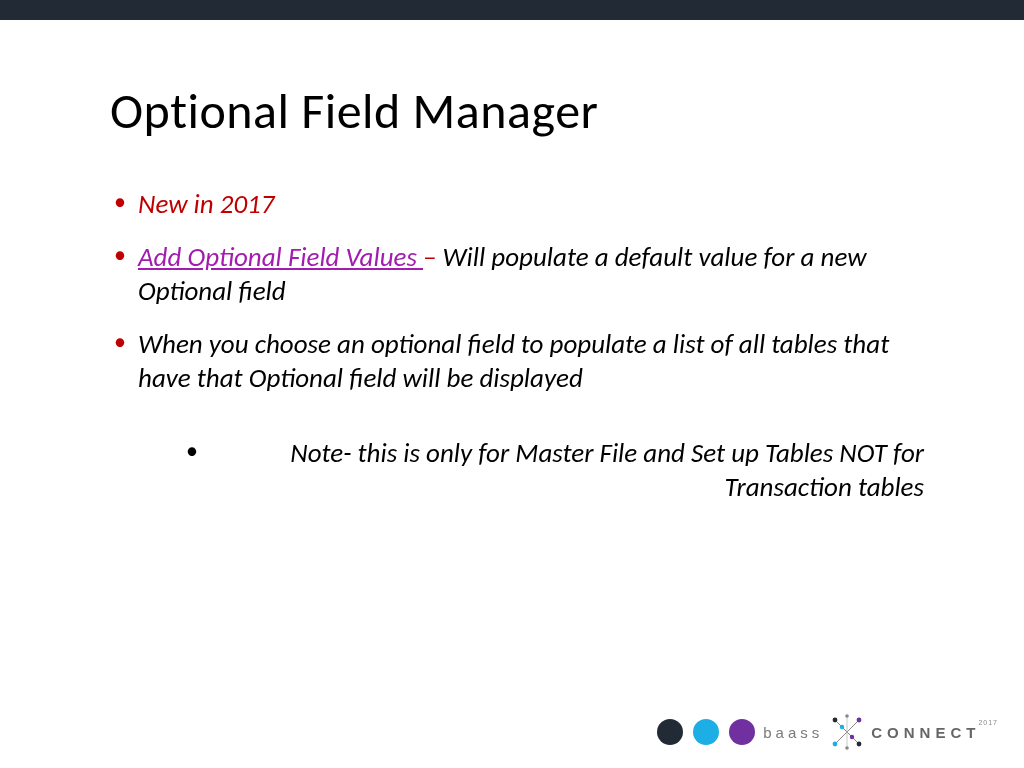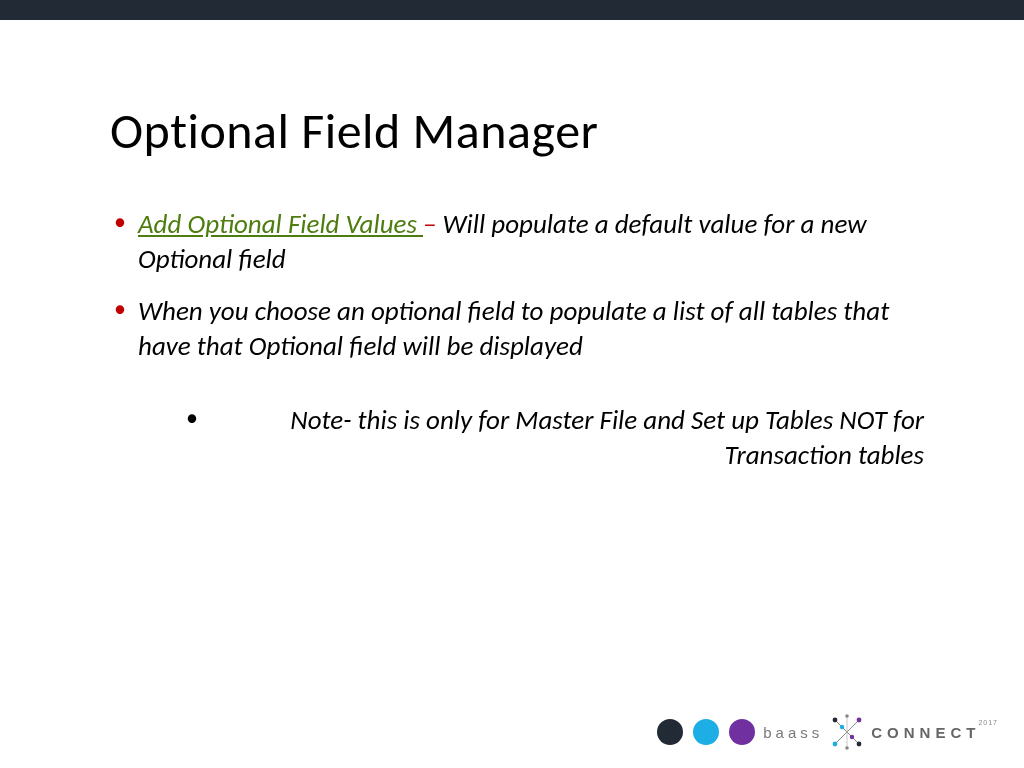--- a/index.html
+++ b/index.html
@@ -1,24 +1,24 @@
 <!DOCTYPE html>
 <html><head>
 <meta charset="utf-8">
 <style>
   * { margin: 0; padding: 0; box-sizing: border-box; }
   html, body { width: 1024px; height: 768px; background: #fff; font-family: "Segoe UI", "Calibri", Arial, sans-serif; overflow: hidden; }
   .topbar { width: 100%; height: 20px; background: #222a35; }
-  .slide { position: relative; width: 1024px; height: 748px; padding: 80px 100px 0 110px; }
+  .slide { position: relative; width: 1024px; height: 748px; padding: 60px 100px 0 110px; }
   .title { font-size: 50px; font-weight: 400; color: #000; letter-spacing: 0.5px; margin-bottom: 46px; }
   ul.main { list-style: none; }
   ul.main > li { position: relative; padding-left: 28px; font-style: italic; font-size: 27px; line-height: 1.28; color: #000; margin-bottom: 18px; }
   ul.main > li::before { content: "•"; position: absolute; left: 4px; top: 0; color: #c00000; font-style: normal; font-size: 24px; }
   .red { color: #c00000; }
-  .red-underline { color: #4d7c0f; text-decoration: underline; text-align: right; }
+  .red-underline { color: #a21caf; text-decoration: underline; text-align: right; }
   ul.sub { list-style: none; margin-top: 40px; margin-left: 44px; }
   ul.sub > li { position: relative; padding-left: 28px; font-style: italic; font-size: 27px; line-height: 1.28; color: #000; text-align: right; }
   ul.sub > li::before { content: "•"; position: absolute; left: 4px; top: 0; color: #000; font-style: normal; font-size: 24px; }
 
   .footer { position: absolute; bottom: 18px; right: 20px; display: flex; align-items: center; gap: 8px; text-align: right; }
   .dots { display: flex; gap: 10px; align-items: center; }
   .dot { width: 26px; height: 26px; border-radius: 50%; }
   .dot.dark { background: #222a35; }
   .dot.blue { background: #1caee4; }
   .dot.purple { background: #7030a0; }
@@ -32,20 +32,23 @@
 </head>
 <body>
 
 <div class="topbar"></div>
 
 <div class="slide">
 
   <h1 class="title">Optional Field Manager</h1>
 
   <ul class="main">
+    <li>
+      <span class="red">New in 2017</span>
+    </li>
     <li>
       <span class="red-underline">Add Optional Field Values </span><span class="red">–</span><span>  Will populate a default value for a new Optional field</span>
     </li>
     <li>
       <span>When you choose an optional field to populate a list of all tables that have that Optional field will be displayed</span>
       <ul class="sub">
         <li>
           <span>Note- this is only for Master File and Set up Tables NOT for Transaction tables</span>
         </li>
       </ul>

